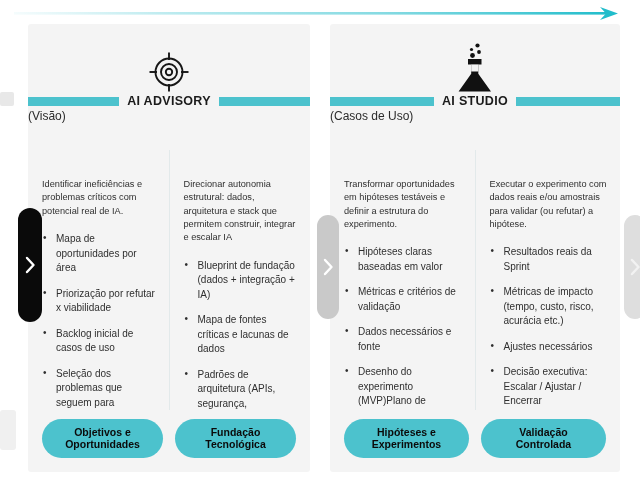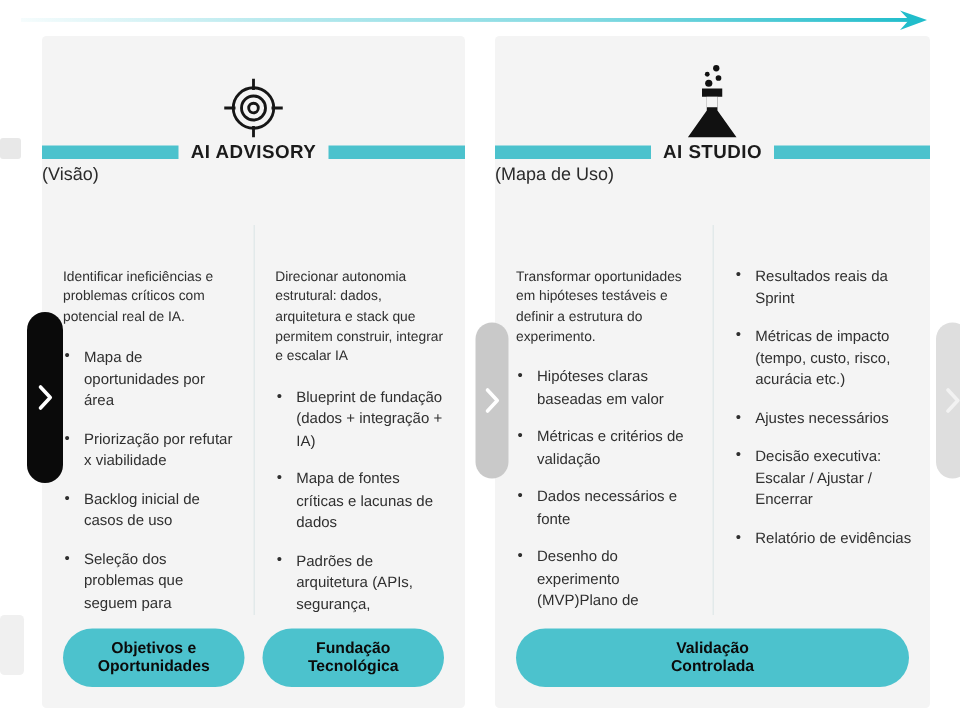--- a/index.html
+++ b/index.html
@@ -186,45 +186,48 @@
             <path d="M18.2 22.5 h7.1 v9.2 L38 49.5 H5.6 L18.2 31.7 Z"></path>
           </g>
           <rect x="18.2" y="22.5" width="7.1" height="7" fill="#f4f4f4"></rect>
         </svg>
       </div>
       <div class="title-row">
         <span class="title-bar"></span>
         <span class="title-text">AI STUDIO</span>
         <span class="title-bar"></span>
       </div>
-      <div class="subtitle">(Mapa de Uso)</div>
+      <div class="subtitle">(Casos de Uso)</div>
     </div>
 
     <div class="cols">
       <div class="col">
         <p class="lead">Transformar oportunidades em hipóteses testáveis e definir a estrutura do experimento.</p>
         <ul class="bullets">
           <li>Hipóteses claras baseadas em valor</li>
           <li>Métricas e critérios de validação</li>
           <li>Dados necessários e fonte</li>
           <li>Desenho do experimento (MVP)Plano de execução</li>
         </ul>
       </div>
       <div class="col">
+        <p class="lead">Executar o experimento com dados reais e/ou amostrais para validar (ou refutar) a hipótese.</p>
         <ul class="bullets">
           <li>Resultados reais da Sprint</li>
           <li>Métricas de impacto (tempo, custo, risco, acurácia etc.)</li>
           <li>Ajustes necessários</li>
           <li>Decisão executiva: Escalar / Ajustar / Encerrar</li>
           <li>Relatório de evidências</li>
         </ul>
       </div>
     </div>
 
     <div class="pills">
+      <div class="pill">Hipóteses e
+Experimentos</div>
       <div class="pill">Validação
 Controlada</div>
     </div>
   </div>
 
   <div class="nav nav-dark nav-1">
     <span>
       <svg width="12" height="18" viewBox="0 0 12 18">
         <path d="M3 2 L9.5 9 L3 16" fill="none" stroke="#ffffff" stroke-width="2.4" stroke-linecap="round" stroke-linejoin="round"></path>
       </svg>

